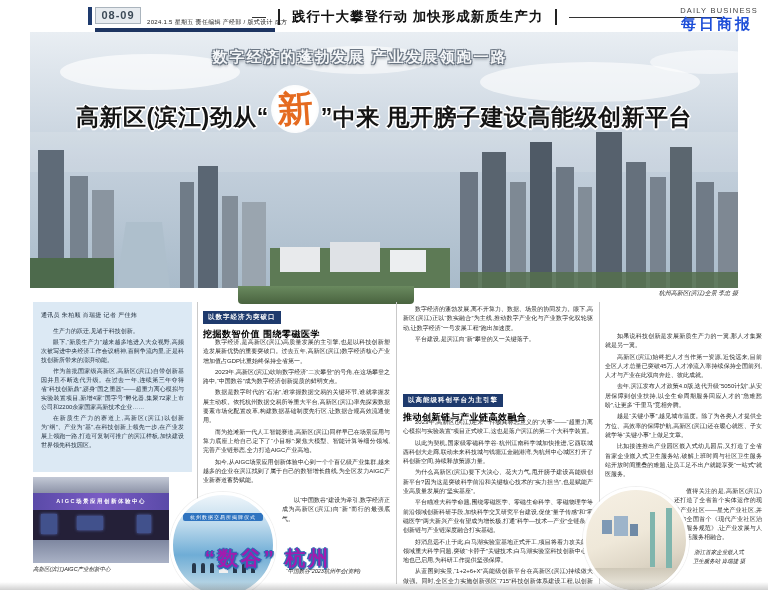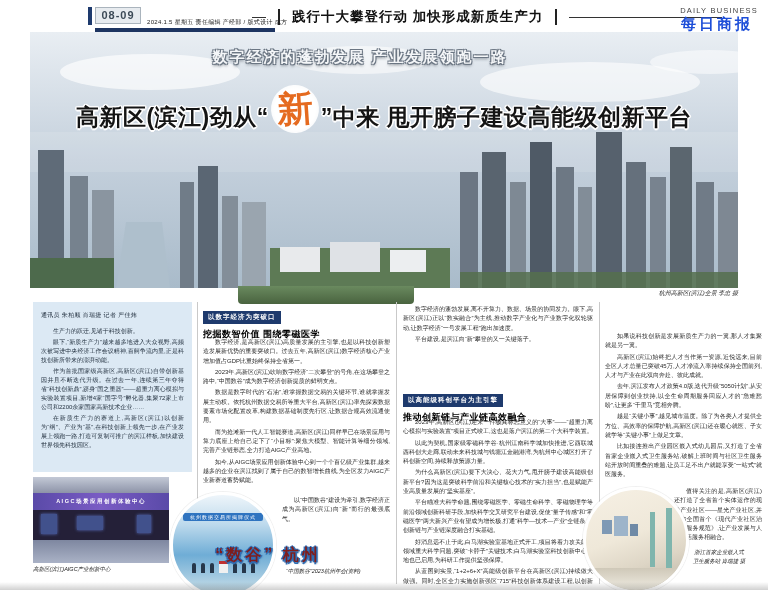--- a/index.html
+++ b/index.html
@@ -62,21 +62,21 @@
   .aigc .screen { position:absolute; background:#41518c; box-shadow:0 0 3px #5a6fbf; }
   .aigc .floor { height:23px; background:linear-gradient(#7e87a0,#aab2c6); }
   .aigc-cap { position:absolute; left:33px; top:566px; width:150px; font-size:5.5px; font-style:italic; color:#222; }
 
   .circ { position:absolute; border-radius:50%; border:3px solid #fff; overflow:hidden; box-shadow:0 0 0 1px rgba(0,0,0,.06); }
   .circ1 { left:170px; top:492px; width:106px; height:106px; background:linear-gradient(#eef5fa 0%,#bcd9ec 30%,#6fadd6 60%,#cfe2ea 100%); }
   .c1-banner { position:absolute; left:10%; top:18%; width:80%; background:#2f74c0; color:#fff; font-size:5px; text-align:center; letter-spacing:1px; padding:1px 0; border-radius:2px; white-space:nowrap; }
   .c1-stage { position:absolute; left:0; top:48%; width:100%; height:30%; display:flex; justify-content:center; align-items:flex-end; gap:5px; }
   .person { width:4px; height:10px; background:#26374a; border-radius:2px 2px 0 0; }
   .podium { width:9px; height:12px; background:#f0f0f0; border-top:3px solid #c03030; }
-  .c1-overlay { position:absolute; left:128px; top:545px; width:280px; text-align:center; font-size:16px; font-weight:900; color:#7f1d1d; letter-spacing:3px; white-space:nowrap;
+  .c1-overlay { position:absolute; left:128px; top:545px; width:280px; text-align:center; font-size:20px; font-weight:900; color:#a21caf; letter-spacing:3px; white-space:nowrap;
                 text-shadow:1.5px 0 0 #2e6db4,-1.5px 0 0 #2e6db4,0 1.5px 0 #2e6db4,0 -1.5px 0 #2e6db4,1px 1px 2px #1d4d85; }
   .c1-cap { position:absolute; left:286px; top:568px; width:108px; font-size:5.5px; font-style:italic; color:#222; }
 
   .circ2 { left:583px; top:487px; width:106px; height:106px; background:linear-gradient(160deg,#f6f0e4 0%,#efe8d9 45%,#ddd5c5 70%,#b8b1a2 100%); }
   .c2p-door { position:absolute; background:#7fb5ad; }
   .artblock { position:absolute; background:#7e99b5; }
   .c2p-floor { position:absolute; left:0; bottom:0; width:100%; height:22%; background:linear-gradient(#cfc8b8,#efece2); }
   .c2-cap { position:absolute; left:676px; top:548px; width:86px; font-size:5.5px; font-style:italic; color:#222; line-height:1.6; text-align:center; }
 
   .page-shadow { position:absolute; left:0; top:582px; width:768px; height:8px; background:linear-gradient(rgba(0,0,0,0),rgba(0,0,0,.18)); }

